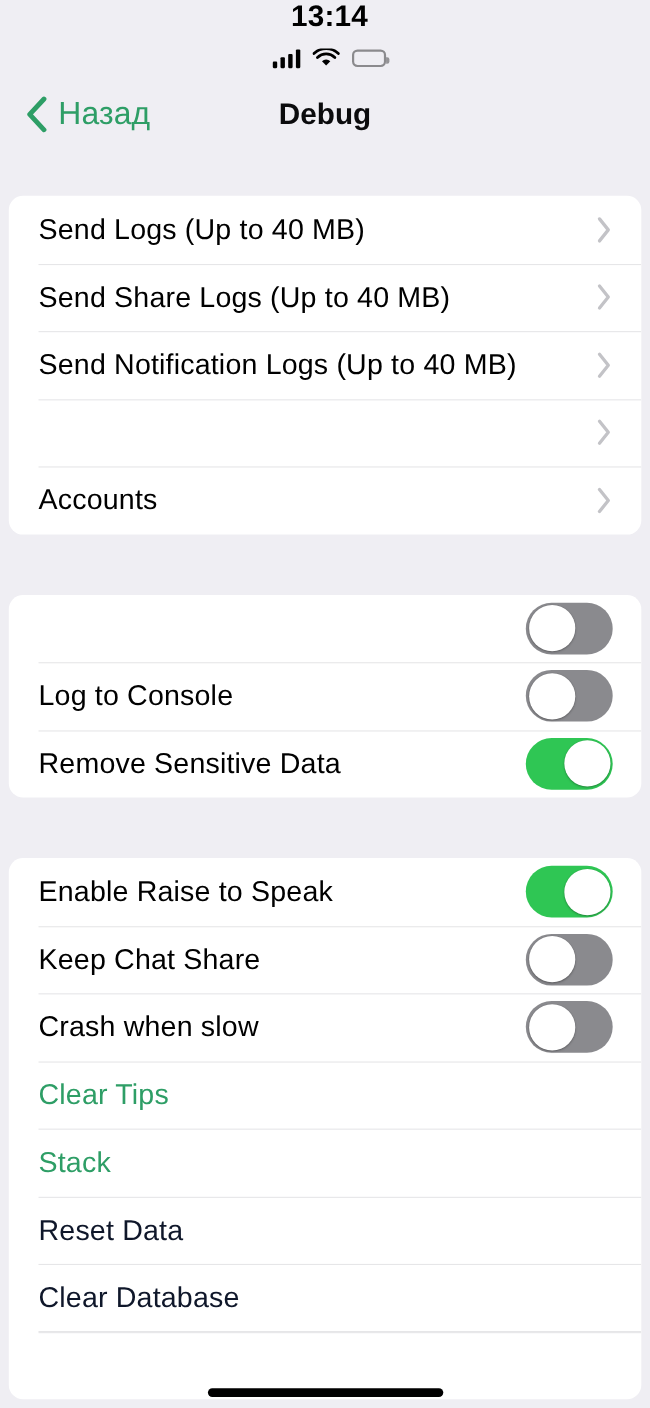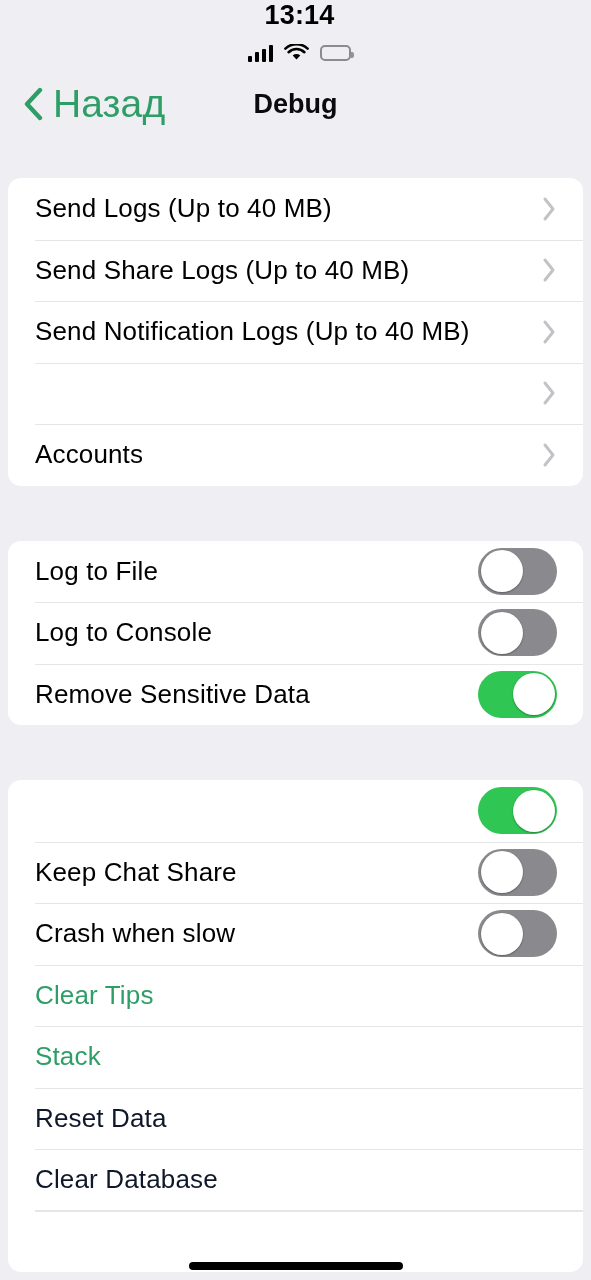--- a/index.html
+++ b/index.html
@@ -32,21 +32,21 @@
   .battery::after { content:""; position:absolute; right:-4.5px; top:4.5px; width:2.5px; height:6px; background:rgba(0,0,0,.38); border-radius:0 2px 2px 0; }
   .battery-fill { height:100%; background:#000; border-radius:2.5px; width:72%; }
 
   
   .navbar { position:absolute; top:62px; left:0; width:591px; height:84px; }
   .back-btn {
     position:absolute; left:12px; top:0; height:84px;
     display:flex; align-items:center; gap:9px; padding:0 10px; cursor:pointer;
   }
   .back-chevron { display:block; width:22px; height:34px; }
-  .back-label { font-size:39px; color:#2E9E66; letter-spacing:0.1px; }
+  .back-label { font-size:29px; color:#2E9E66; letter-spacing:0.1px; }
   .nav-title {
     position:absolute; left:0; top:0; width:591px; height:84px;
     display:flex; align-items:center; justify-content:center;
     font-size:27px; font-weight:bold; color:#0B0B0D;
   }
 
   
   .content { position:absolute; top:146px; left:0; width:591px; }
   .card {
     background:#FFFFFF; border-radius:13px;
@@ -179,21 +179,20 @@
               <path d="M3 3 L11 13 L3 23" stroke="#C3C3C7" stroke-width="3" fill="none" stroke-linecap="round" stroke-linejoin="round"></path>
             </svg>
         </span>
       </div>
     </div>
 
     <div class="gap"></div>
 
     <div class="card">
       <div class="row">
-        <span class="row-label">Log to File</span>
         <span class="switch">
             <span class="knob"></span>
           </span>
       </div>
       <div class="row">
         <span class="row-label">Log to Console</span>
         <span class="switch">
             <span class="knob"></span>
           </span>
       </div>
@@ -202,20 +201,21 @@
         <span class="switch on">
             <span class="knob"></span>
           </span>
       </div>
     </div>
 
     <div class="gap"></div>
 
     <div class="card">
       <div class="row">
+        <span class="row-label">Enable Raise to Speak</span>
         <span class="switch on">
             <span class="knob"></span>
           </span>
       </div>
       <div class="row">
         <span class="row-label">Keep Chat Share</span>
         <span class="switch">
             <span class="knob"></span>
           </span>
       </div>

